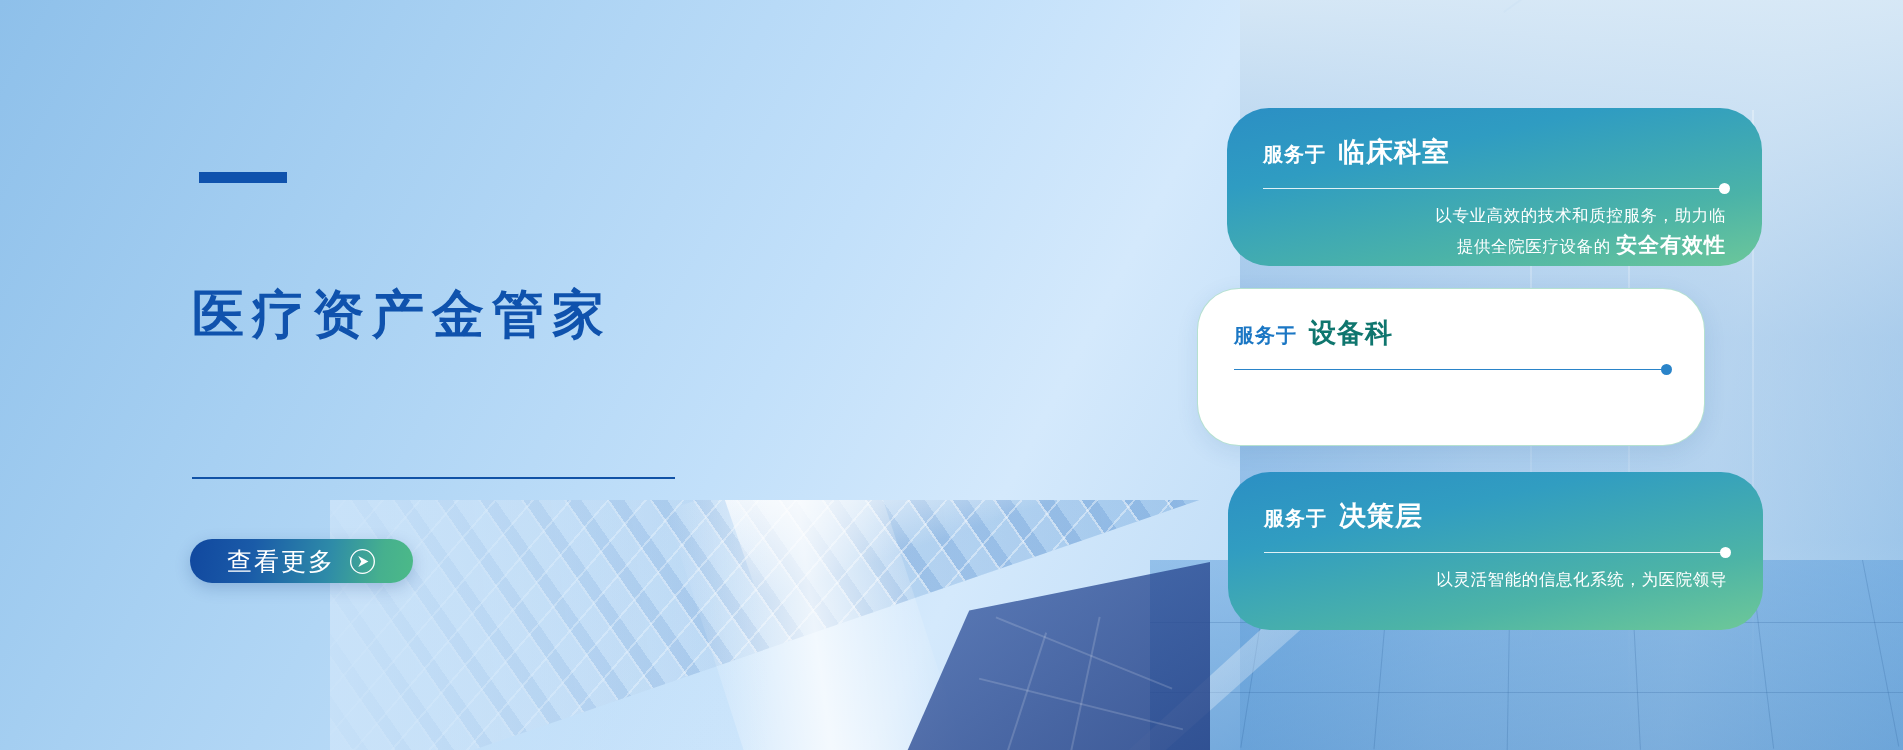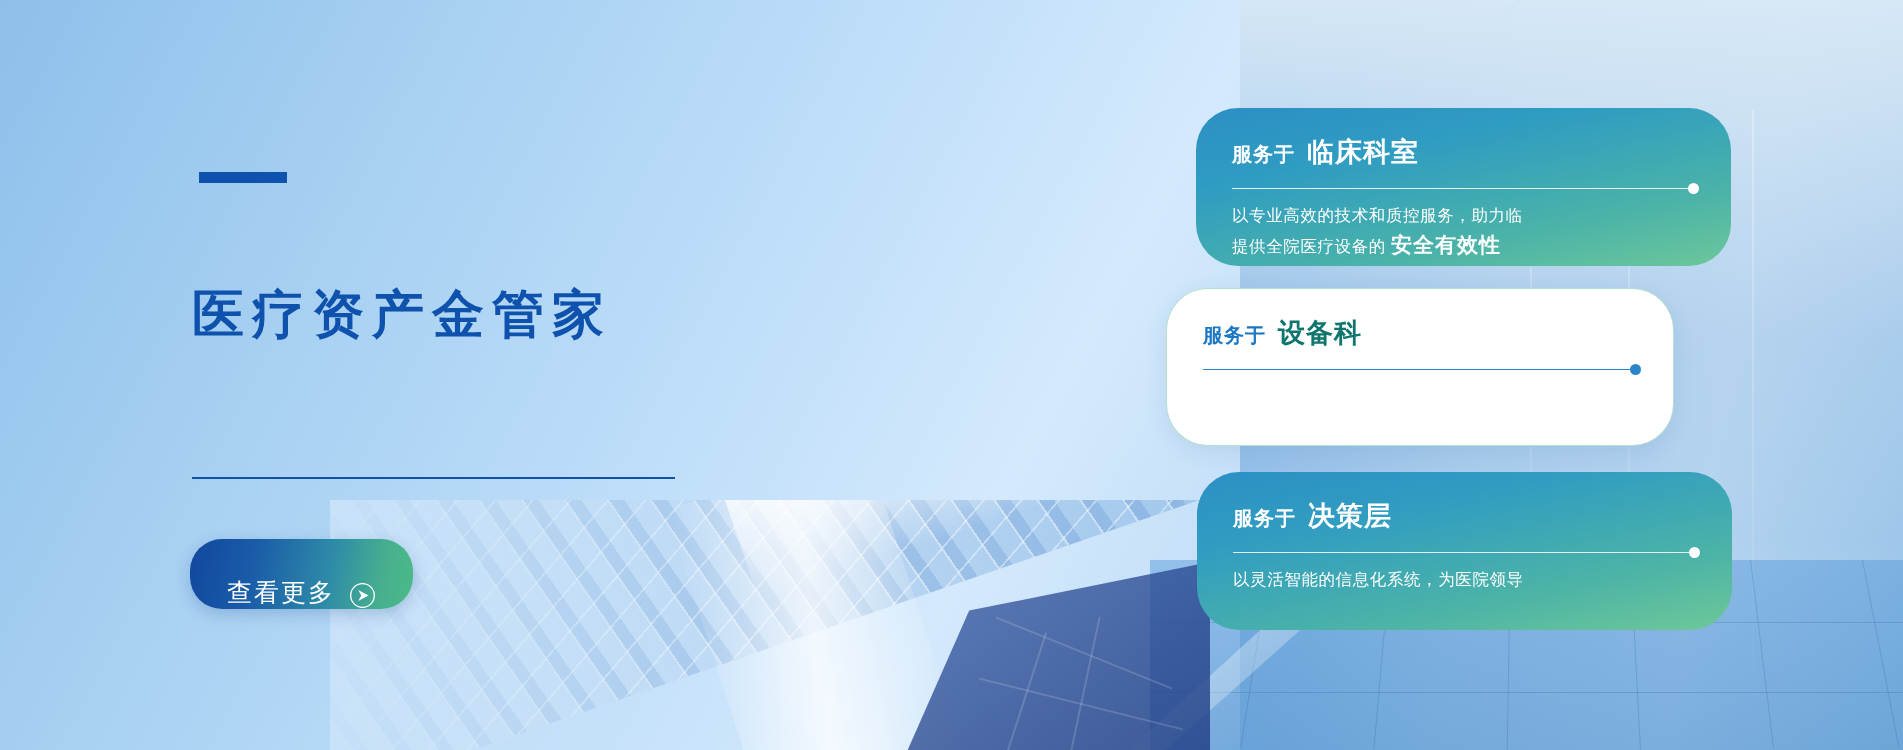--- a/index.html
+++ b/index.html
@@ -113,35 +113,36 @@
     font-size:52px; font-weight:700; letter-spacing:8px;
     color:#0f52ad; line-height:1;
     white-space:nowrap;
   }
   .divider{
     position:absolute; left:192px; top:477px; width:483px; height:2px;
     background:#1152a6;
   }
   .cta{
     position:absolute; left:190px; top:539px;
-    width:223px; height:70px;
+    width:223px; height:44px;
     border-radius:32px;
     background:linear-gradient(100deg,#11489f 0%,#1a5ba8 28%,#2e8ba8 62%,#46b08e 85%,#4cba88 100%);
-    display:flex; align-items:flex-end; justify-content:center; gap:14px;
+    display:flex; align-items:center; justify-content:center; gap:14px;
     cursor:pointer;
     box-shadow:0 5px 16px rgba(16,60,130,.22);
   }
   .cta-label{ color:#fff; font-size:25px; font-weight:400; letter-spacing:2px; }
   .cta-arrow{ width:27px; height:27px; display:block; }
 
   
   .card{
     position:absolute;
     border-radius:42px;
     padding:26px 36px 0 36px;
+    margin-left:31px;
   }
   .card.c1{ left:1196px; top:108px; width:535px; height:158px;
     background:linear-gradient(168deg,#2b8fc4 0%,#2f9cc2 30%,#4bb3a8 72%,#6cc79a 100%); }
   .card.c2{ left:1166px; top:288px; width:508px; height:158px;
     background:#ffffff; border:1px solid rgba(120,200,170,.55);
     box-shadow:0 6px 22px rgba(30,80,140,.10); }
   .card.c3{ left:1197px; top:472px; width:535px; height:158px;
     background:linear-gradient(168deg,#2b8fc4 0%,#319dc1 30%,#4db4a6 72%,#6ec898 100%); }
 
   .card-head{
@@ -161,21 +162,21 @@
   .rule .bar{ position:absolute; left:0; top:5px; height:1px; width:100%; }
   .rule .dot{ position:absolute; right:-4px; top:0; width:11px; height:11px; border-radius:50%; }
   .card.c1 .rule .bar,.card.c3 .rule .bar{ background:rgba(255,255,255,.85); }
   .card.c1 .rule .dot,.card.c3 .rule .dot{ background:#ffffff; }
   .card.c2 .rule .bar{ background:#2a84c9; }
   .card.c2 .rule .dot{ background:#2a84c9; }
 
   .card-body{ margin-top:9px; line-height:1.55; }
   .card-body .ln{ font-size:16.5px; letter-spacing:.6px; white-space:nowrap; }
   .card-body .ln .strong{ font-size:21px; font-weight:700; letter-spacing:1px; }
-  .card.c1 .card-body,.card.c3 .card-body{ color:#ffffff; }
+  .card.c1 .card-body,.card.c3 .card-body{ color:#ffffff;text-align:right; }
   .card.c2 .card-body{ color:#2b86c9; }
   .card.c2 .card-body .strong{ color:#1572be; }
 </style>
 </head>
 <body>
 
 <div id="stage">
 
   <div class="bg-layer">
 

